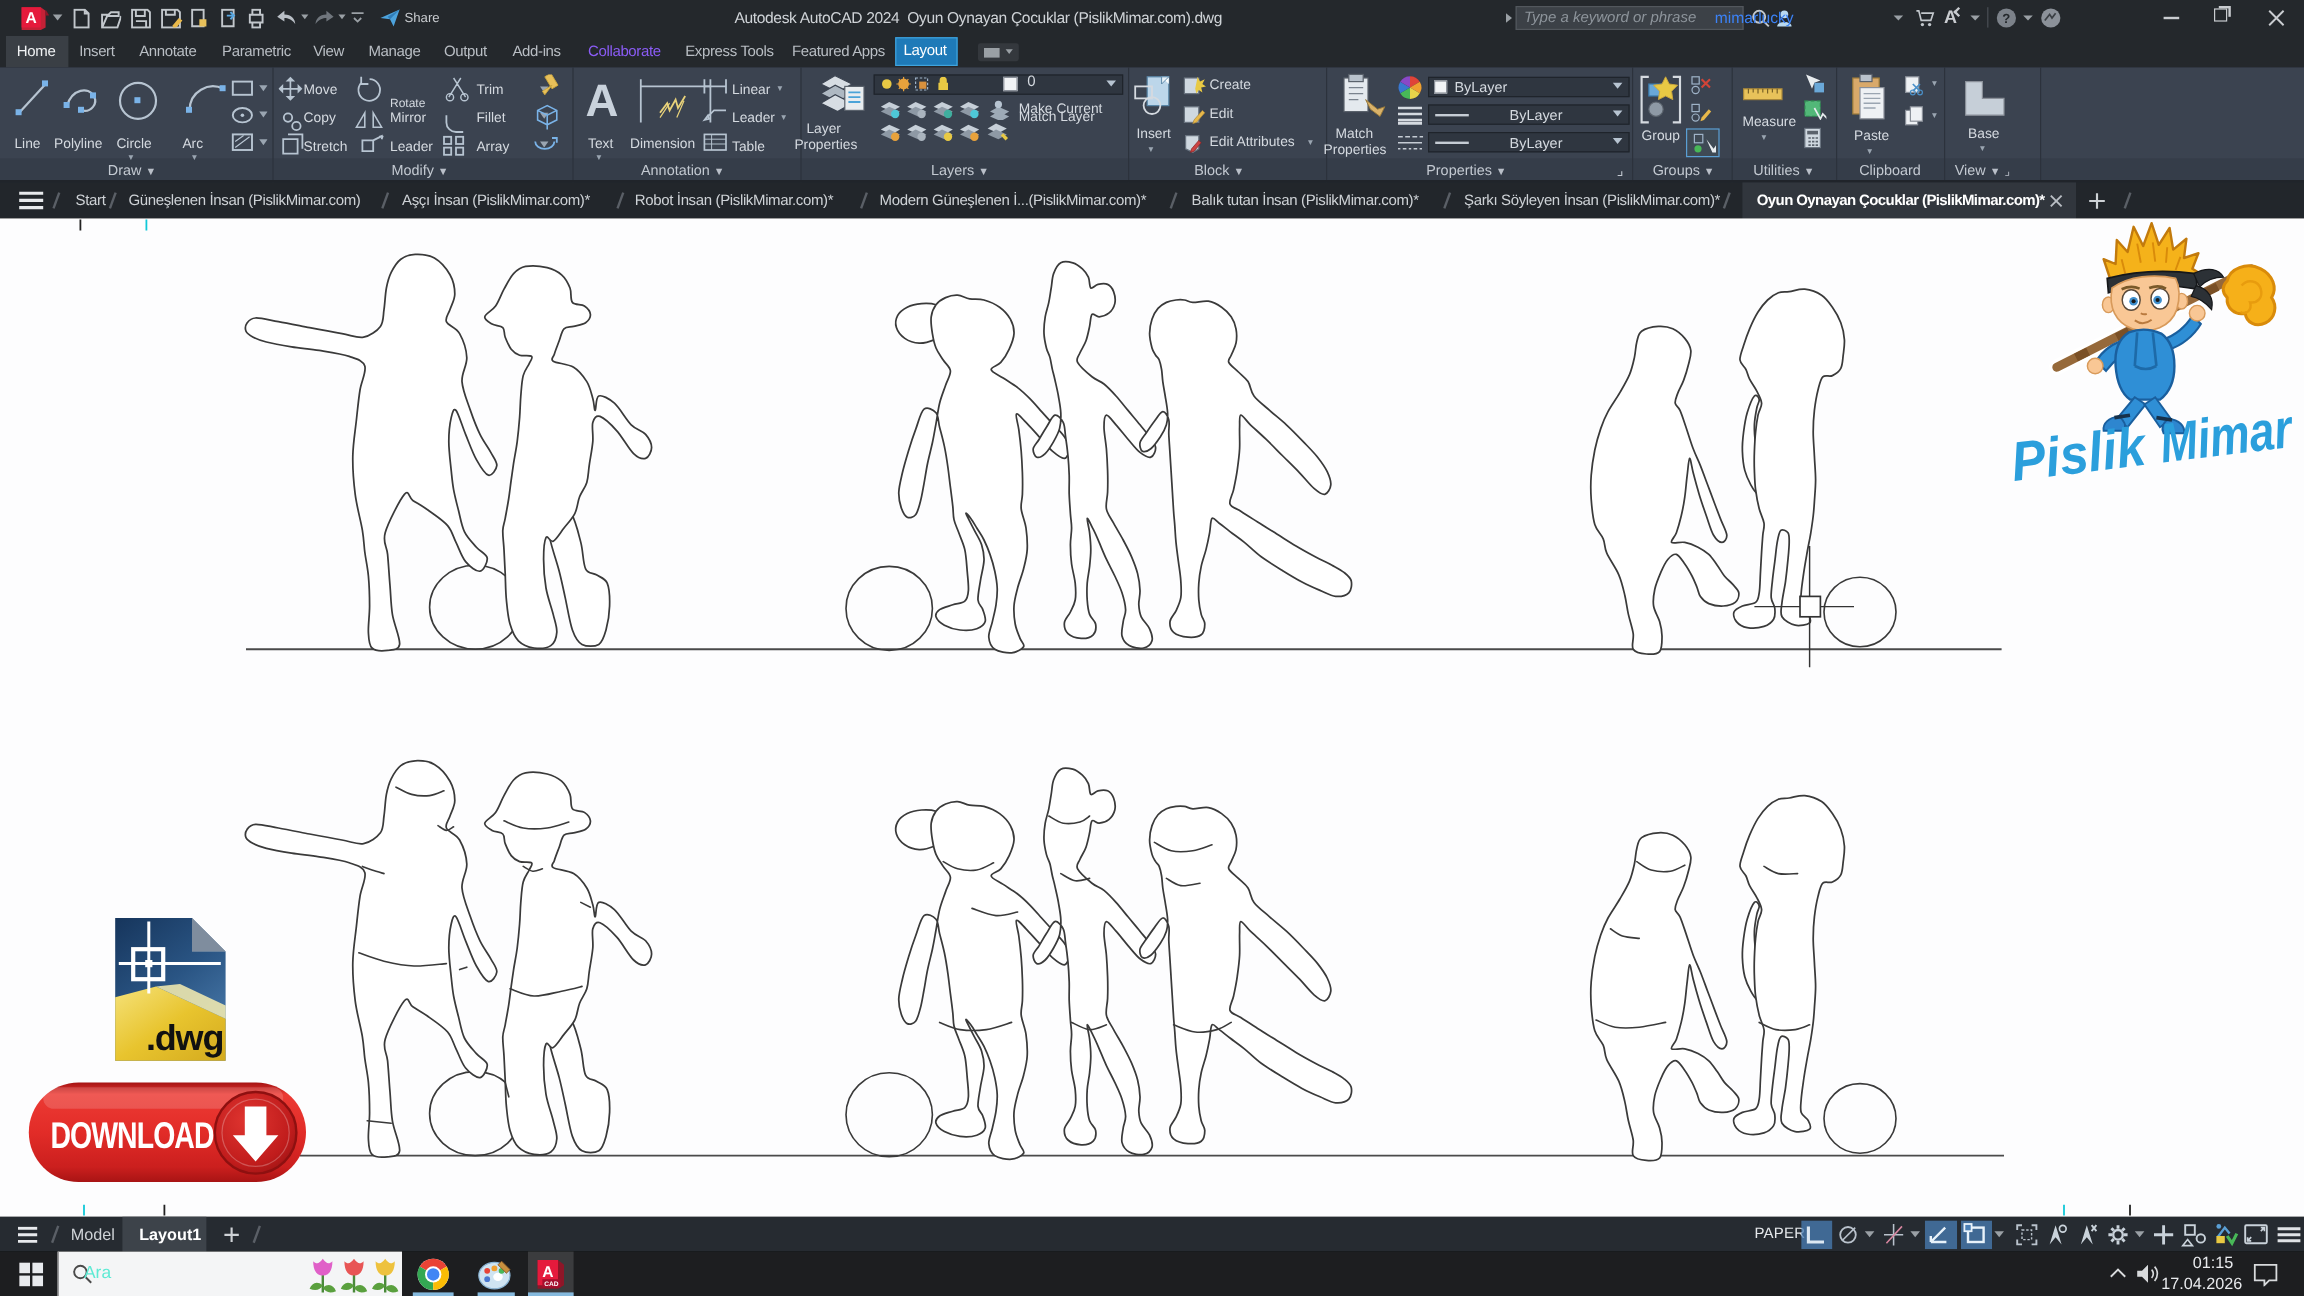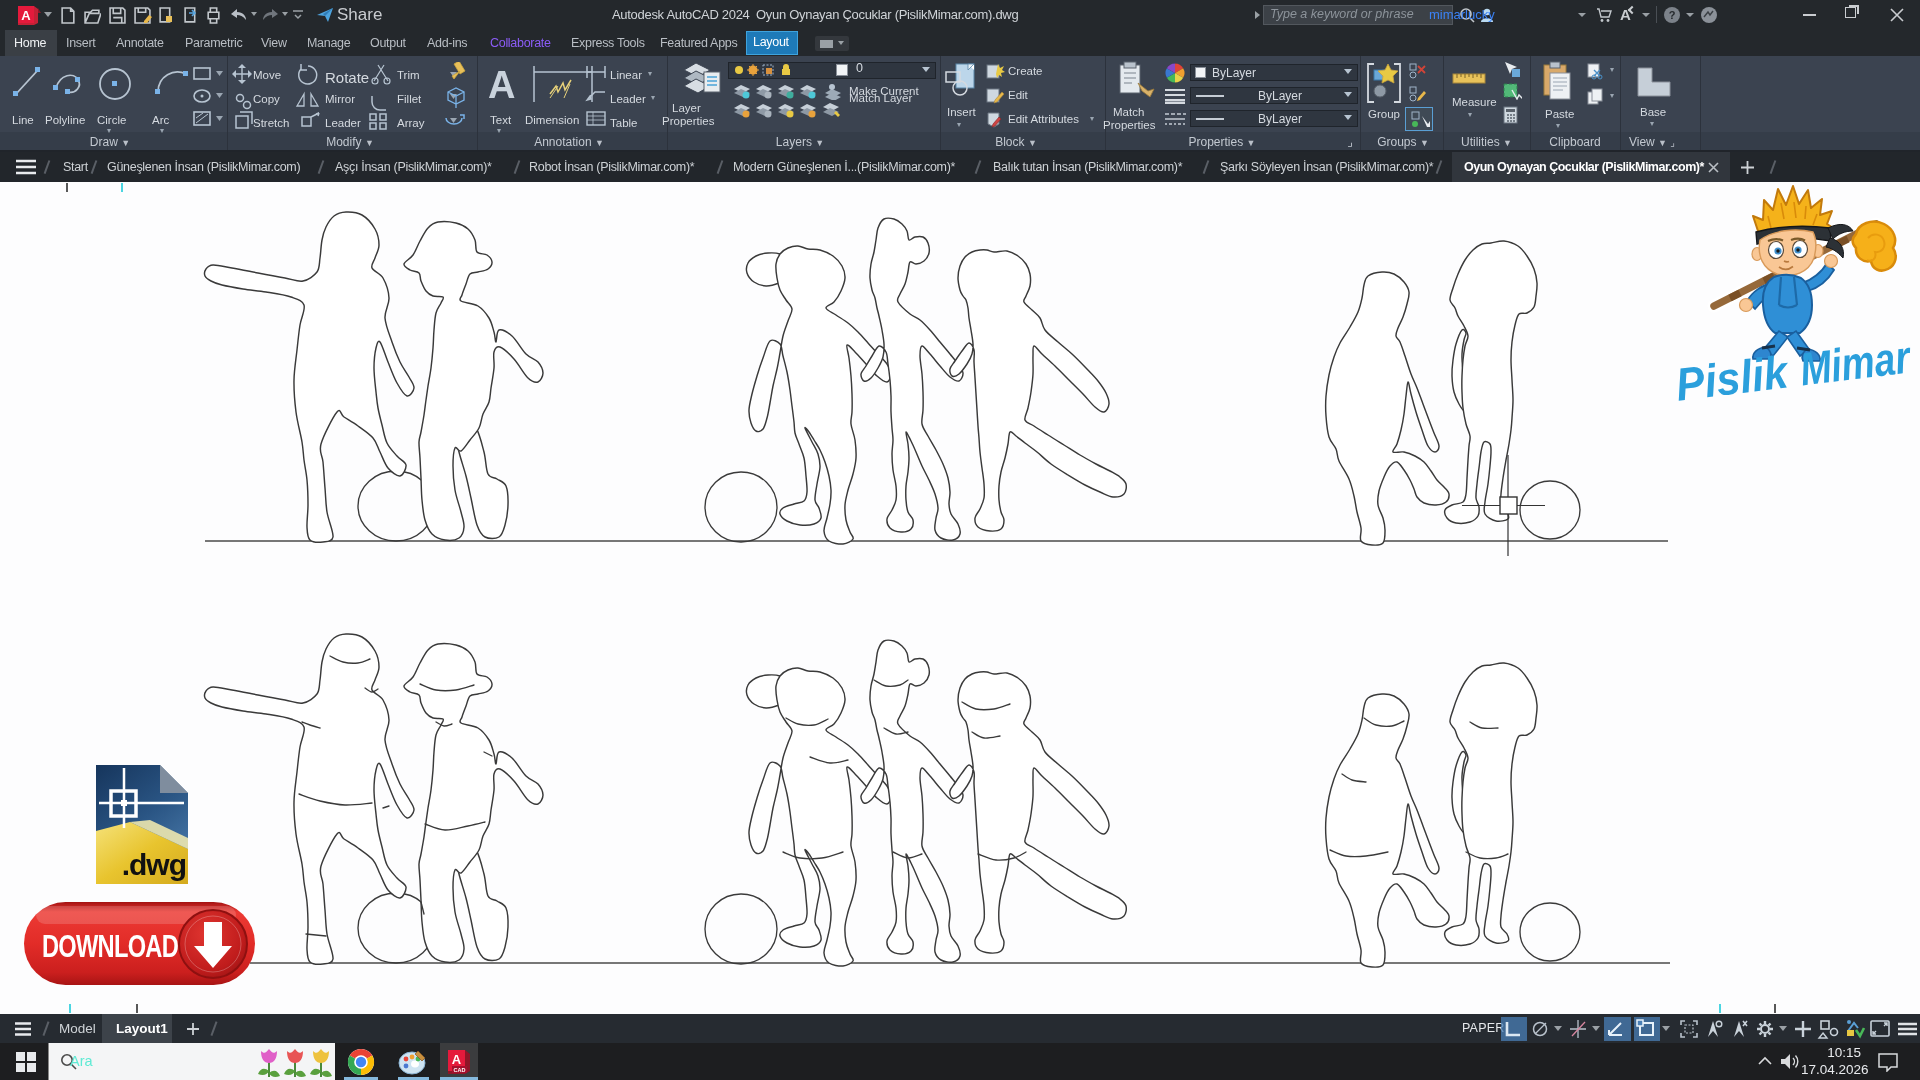--- a/index.html
+++ b/index.html
@@ -63,21 +63,21 @@
         <path d="M18,6 L12,1 V4 C6,4 3,8 3,12 C6,8 9,7 12,7 V10 Z" fill="#70767d"></path>
       </svg>
       <div class="abs" style="left:282px;top:12px;width:0;height:0;border-left:3.5px solid transparent;border-right:3.5px solid transparent;border-top:4px solid #9aa0a5"></div>
       <svg class="abs" style="left:292px;top:9px" width="12" height="12" viewBox="0 0 12 12">
         <path d="M1,2 h10 M3,6 l3,3 3,-3" stroke="#9aa0a5" stroke-width="1.5" fill="none"></path>
       </svg>
       <svg class="abs" style="left:316px;top:6px" width="18" height="18" viewBox="0 0 18 18">
         <path d="M1,9 L17,2 L12,16 L9,10 Z" fill="#4da3dd"></path>
         <path d="M9,10 L17,2 L7,8 Z" fill="#2f7cb8"></path>
       </svg>
-      <div class="abs" style="left:337px;top:0px;color:#c9ccd0;font-size:17px;line-height:30px">Share</div>
+      <div class="abs" style="left:337px;top:0px;color:#c9ccd0;font-size:11px;line-height:30px">Share</div>
       <div class="abs" style="left:612px;top:0px;color:#cfd3d7;font-size:13px;line-height:29px;letter-spacing:-0.3px">Autodesk AutoCAD 2024</div>
       <div class="abs" style="left:756px;top:0px;color:#cfd3d7;font-size:13px;line-height:29px;letter-spacing:-0.3px">Oyun Oynayan Çocuklar (PislikMimar.com).dwg</div>
       <div class="abs" style="left:1263px;top:5px;width:190px;height:20px;background:#3c4147;border:1px solid #52575d"></div>
       <div class="abs" style="left:1255px;top:11px;width:0;height:0;border-top:4px solid transparent;border-bottom:4px solid transparent;border-left:5px solid #9aa0a5"></div>
       <div class="abs" style="left:1270px;top:0px;color:#8d949b;font-size:12.5px;line-height:29px;font-style:italic">Type a keyword or phrase</div>
       <svg class="abs" style="left:1459px;top:7px" width="16" height="16" viewBox="0 0 16 16">
         <circle cx="7" cy="7" r="5" fill="none" stroke="#c2c7cc" stroke-width="1.6"></circle>
         <path d="M11,11 L15,15" stroke="#c2c7cc" stroke-width="1.6"></path>
       </svg>
       <svg class="abs" style="left:1479px;top:7px" width="16" height="16" viewBox="0 0 16 16">
@@ -215,21 +215,21 @@
           <path d="M218,32 l7,0 -3.5,5 Z"></path>
           <path d="M218,56 l7,0 -3.5,5 Z"></path>
         </g>
 <path d="M222,2 l6,10 5,-3 -6,-10 Z M228,9 l-8,5 2,3 Z" fill="#e8c05a" stroke="#caa53e" stroke-width="0.8"></path>
 <path d="M216,30 l8,-4 8,4 v8 l-8,4 -8,-4 Z M216,30 l8,4 8,-4 M224,34 v12" fill="none" stroke="#7ab3e8" stroke-width="1.3"></path>
 <path d="M214,56 a8,6 0 1 0 16,0 m-2,-3 h4 v4" fill="none" stroke="#7ab3e8" stroke-width="1.5"></path>
 </svg>
       <div class="abs" style="left:253px;top:13px;color:#d5dae0;font-size:11.5px">Move</div>
       <div class="abs" style="left:253px;top:37px;color:#d5dae0;font-size:11.5px">Copy</div>
       <div class="abs" style="left:253px;top:61px;color:#d5dae0;font-size:11.5px">Stretch</div>
-      <div class="abs" style="left:325px;top:13px;color:#d5dae0;font-size:15px">Rotate</div>
+      <div class="abs" style="left:325px;top:25px;color:#d5dae0;font-size:10px">Rotate</div>
       <div class="abs" style="left:325px;top:37px;color:#d5dae0;font-size:11.5px">Mirror</div>
       <div class="abs" style="left:325px;top:61px;color:#d5dae0;font-size:11.5px">Leader</div>
       <div class="abs" style="left:397px;top:13px;color:#d5dae0;font-size:11.5px">Trim</div>
       <div class="abs" style="left:397px;top:37px;color:#d5dae0;font-size:11.5px">Fillet</div>
       <div class="abs" style="left:397px;top:61px;color:#d5dae0;font-size:11.5px">Array</div>
       <div class="abs" style="left:488px;top:10px;color:#c9d2dc;font-size:38px;font-weight:bold;line-height:38px">A</div>
       <div class="abs" style="left:490px;top:58px;color:#d5dae0;font-size:11.5px">Text</div>
       <div class="abs" style="left:497px;top:70px;color:#9aa5b1;font-size:8px">▾</div>
       <svg class="abs" style="left:528px;top:8px" width="70" height="46" viewBox="0 0 70 46">
 <path d="M6,2 v36 M64,2 v36 M6,8 h58" stroke="#b7c4d1" stroke-width="1.5" fill="none"></path>
@@ -759,18 +759,18 @@
       <div class="abs" style="left:344px;top:34px;width:34px;height:3px;background:#85b9dd;"></div>
       <div class="abs" style="left:398px;top:34px;width:31px;height:3px;background:#85b9dd;"></div>
       <div class="abs" style="left:440px;top:34px;width:38px;height:3px;background:#85b9dd;"></div>
       <svg class="abs" style="left:1758px;top:13px" width="14" height="10" viewBox="0 0 14 10">
         <path d="M1,8 L7,2 L13,8" stroke="#d8dadc" stroke-width="1.6" fill="none"></path>
       </svg>
       <svg class="abs" style="left:1780px;top:10px" width="20" height="17" viewBox="0 0 20 17">
 <path d="M1,6 h4 l5,-5 v15 l-5,-5 h-4 Z" fill="#d8dadc"></path>
 <path d="M13,5 a5,5 0 0 1 0,7 M15.5,2.5 a9,9 0 0 1 0,12" stroke="#d8dadc" stroke-width="1.4" fill="none"></path>
       </svg>
-      <div class="abs" style="left:1801px;top:2px;color:#e8eaed;font-size:13.5px;width:60px;text-align:right">10:15</div>
+      <div class="abs" style="left:1801px;top:2px;color:#e8eaed;font-size:13.5px;width:60px;text-align:right">01:15</div>
       <div class="abs" style="left:1801px;top:19px;color:#e8eaed;font-size:13.5px;width:60px;text-align:right">17.04.2026</div>
       <svg class="abs" style="left:1876px;top:9px" width="24" height="20" viewBox="0 0 22 20">
 <path d="M2,2 h18 v13 h-6 l-4,4 v-4 H2 Z" fill="none" stroke="#d8dadc" stroke-width="1.5"></path>
       </svg>
     </div>
 </div>
 </body></html>

